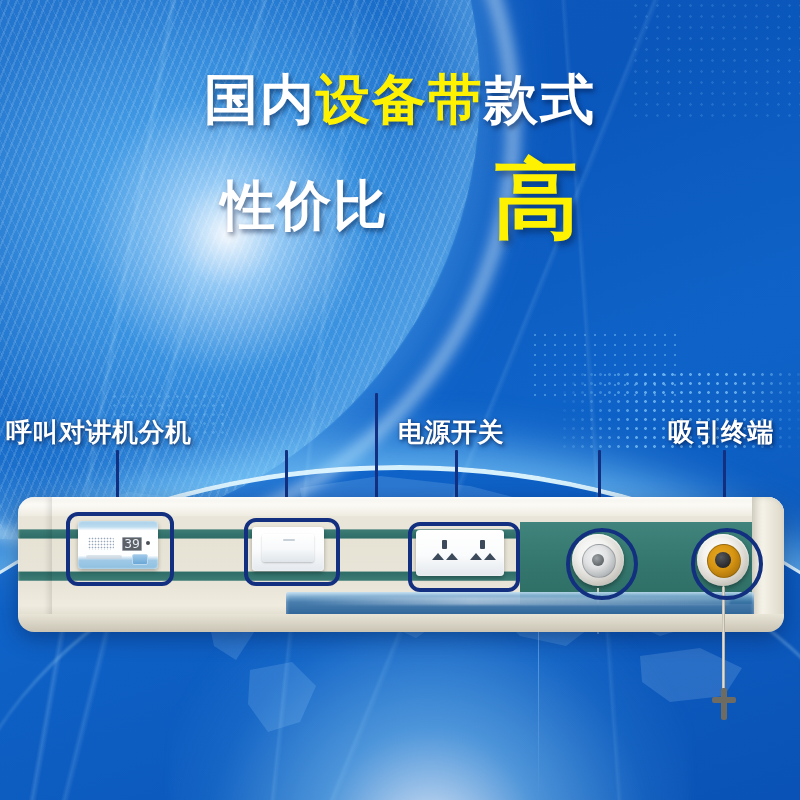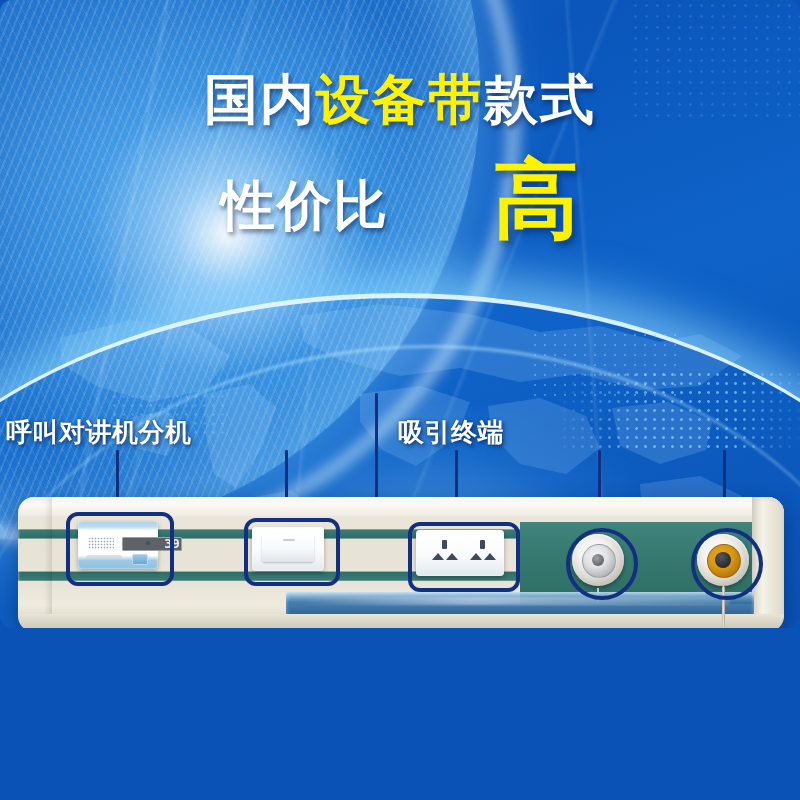--- a/index.html
+++ b/index.html
@@ -1,22 +1,22 @@
 <!DOCTYPE html>
 <html><head>
 <meta charset="utf-8">
 <style>
   html,body{margin:0;padding:0;}
   body{
     width:800px;height:800px;overflow:hidden;
     font-family:"Liberation Sans","DejaVu Sans",sans-serif;
     background:#0a52b5;
   }
-  #stage{position:relative;width:800px;height:628px;overflow:hidden;
-         background:linear-gradient(160deg,#0d58bd 0%,#0a56bb 25%,#0f63c8 55%,#0a52b5 100%);border-radius:12px;}
+  #stage{position:relative;width:800px;height:800px;overflow:hidden;
+         background:linear-gradient(160deg,#0d58bd 0%,#0a56bb 25%,#0f63c8 55%,#0a52b5 100%);}
 
   
   .bg-layer{position:absolute;inset:0;pointer-events:none;}
 
   
   .globe{
     position:absolute;left:-420px;top:-360px;width:900px;height:900px;border-radius:50%;
     background:
       radial-gradient(circle at 72% 66%, rgba(255,255,255,.95) 0%, rgba(180,225,255,.75) 6%, rgba(70,165,235,.55) 16%, rgba(20,110,200,.35) 32%, rgba(10,80,180,.08) 55%, rgba(10,70,170,0) 70%),
       radial-gradient(circle at 60% 58%, rgba(120,200,255,.5) 0%, rgba(35,120,210,.45) 45%, rgba(12,70,165,.25) 72%, rgba(10,60,150,0) 85%);
@@ -221,21 +221,21 @@
   }
   .ic-grille{
     position:absolute;left:10px;top:16px;width:26px;height:13px;
     background-image:radial-gradient(circle, rgba(80,110,140,.8) .7px, transparent 1.1px);
     background-size:3px 3px;opacity:.75;border-radius:3px;
   }
   .ic-display{
     position:absolute;left:44px;top:16px;width:18px;height:12px;border-radius:1px;
     background:#5d6168;border:1px solid #9aa0a8;
     color:#e8eef5;font-family:"DejaVu Sans Mono","Liberation Mono",monospace;
-    font-size:13px;line-height:12px;text-align:center;font-weight:bold;letter-spacing:0;padding-left:40px;
+    font-size:13px;line-height:12px;text-align:center;font-weight:normal;letter-spacing:0;
   }
   .ic-led{position:absolute;left:68px;top:20px;width:4px;height:4px;border-radius:50%;background:#4a4f57;}
   .ic-btn{
     position:absolute;left:54px;top:33px;width:14px;height:9px;border-radius:2px;
     background:linear-gradient(180deg,#9ec8e8,#6aa8d8);border:1px solid #bcd9ee;
   }
   .ic-slot{
     position:absolute;left:8px;top:34px;width:36px;height:4px;border-radius:2px;
     background:linear-gradient(180deg,#dfe7ee,#c6d3de);
   }
@@ -375,21 +375,22 @@
   </div>
 
   <div class="leader ld-call"></div>
   <div class="leader ld-switch"></div>
   <div class="leader ld-lamp"></div>
   <div class="leader ld-socket"></div>
   <div class="leader ld-oxy"></div>
   <div class="leader ld-suc"></div>
 
   <div class="label lbl-call">呼叫对讲机分机</div>
-  <div class="label lbl-socket">吸引终端</div>
+  <div class="label lbl-socket">电源开关</div>
+  <div class="label lbl-suc">吸引终端</div>
 
   <div class="panel"></div>
   <div class="panel-teal panel-teal-r"></div>
   <div class="panel-left-cap"></div>
   <div class="panel-right-cap"></div>
 
   <div class="intercom">
     <div class="ic-grille"></div>
     <div class="ic-display">39</div>
     <div class="ic-led"></div>

